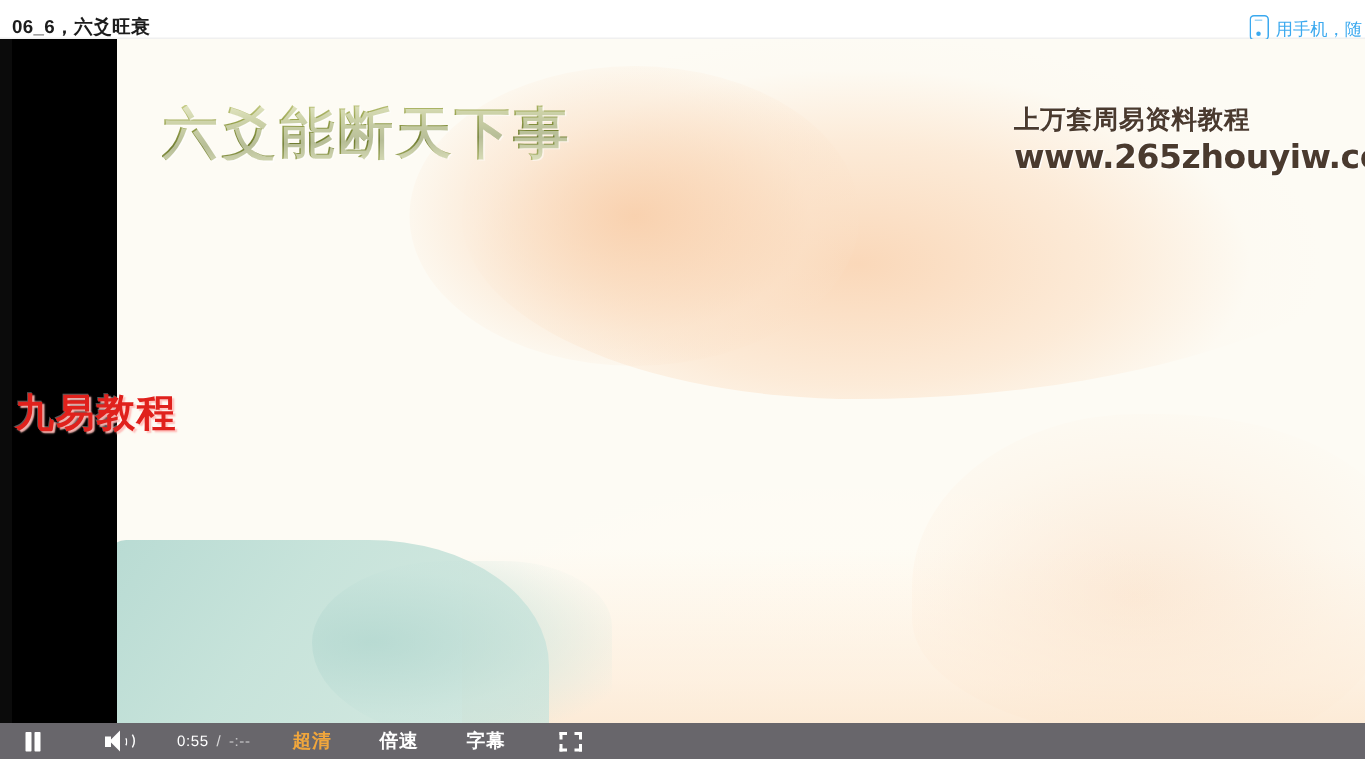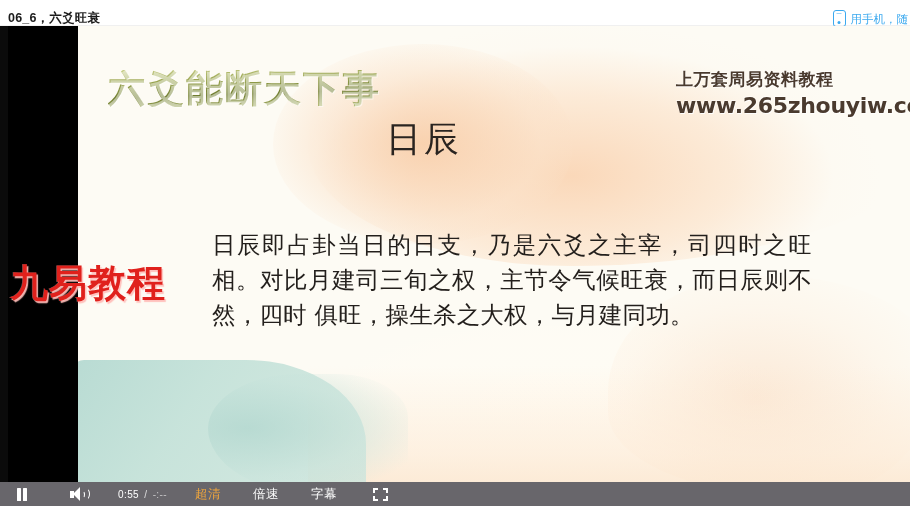--- a/index.html
+++ b/index.html
@@ -237,21 +237,21 @@
     text-shadow: 0.8px 0.8px 0 rgba(255,255,255,0.9),
                 -0.8px -0.8px 0 rgba(255,255,255,0.55);
     white-space: nowrap;
   }
 
   .wm-logo {
     position: absolute;
     left: 10px; top: 232px;
     z-index: 8;
     font-family: "DejaVu Sans", sans-serif;
-    font-size: 38px;
+    font-size: 26px;
     font-weight: bold;
     letter-spacing: 1px;
     color: #e0211c;
     text-shadow: 1.5px 1.5px 1px rgba(255,190,185,0.95),
                  -0.5px -0.5px 0 rgba(255,255,255,0.35);
     white-space: nowrap;
   }
 
   
   .controls {
@@ -261,20 +261,21 @@
     background: #68666b;
     display: flex;
     align-items: center;
     z-index: 10;
   }
   .ctl {
     display: flex; align-items: center;
     justify-content: center;
     height: 24px;
     color: #ffffff;
+    font-weight: bold;
   }
   .btn-pause { width: 44px; }
   .pause-glyph {
     display: inline-block;
     width: 11px; height: 13px;
     position: relative;
   }
   .pause-glyph::before, .pause-glyph::after {
     content: "";
     position: absolute; top: 0;
@@ -359,22 +360,20 @@
     <div class="slide">
       <div class="wash wash-peach-top"></div>
       <div class="wash wash-peach-upper"></div>
       <div class="wash wash-cream-mid"></div>
       <div class="wash wash-peach-right"></div>
       <div class="wash wash-peach-bottom"></div>
       <div class="wash wash-teal"></div>
       <div class="wash wash-teal-2"></div>
 
       <div class="slide-heading">六爻能断天下事</div>
-      <div class="slide-subheading">日辰</div>
-      <div class="slide-body">日辰即占卦当日的日支，乃是六爻之主宰，司四时之旺相。对比月建司三旬之权，主节令气候旺衰，而日辰则不然，四时 俱旺，操生杀之大权，与月建同功。</div>
 
       <div class="wm-right">
         <div class="wm-line1">上万套周易资料教程</div>
         <div class="wm-line2">www.265zhouyiw.com</div>
       </div>
     </div>
 
     <div class="pillar-left"></div>
     <div class="black-bar"></div>
 

